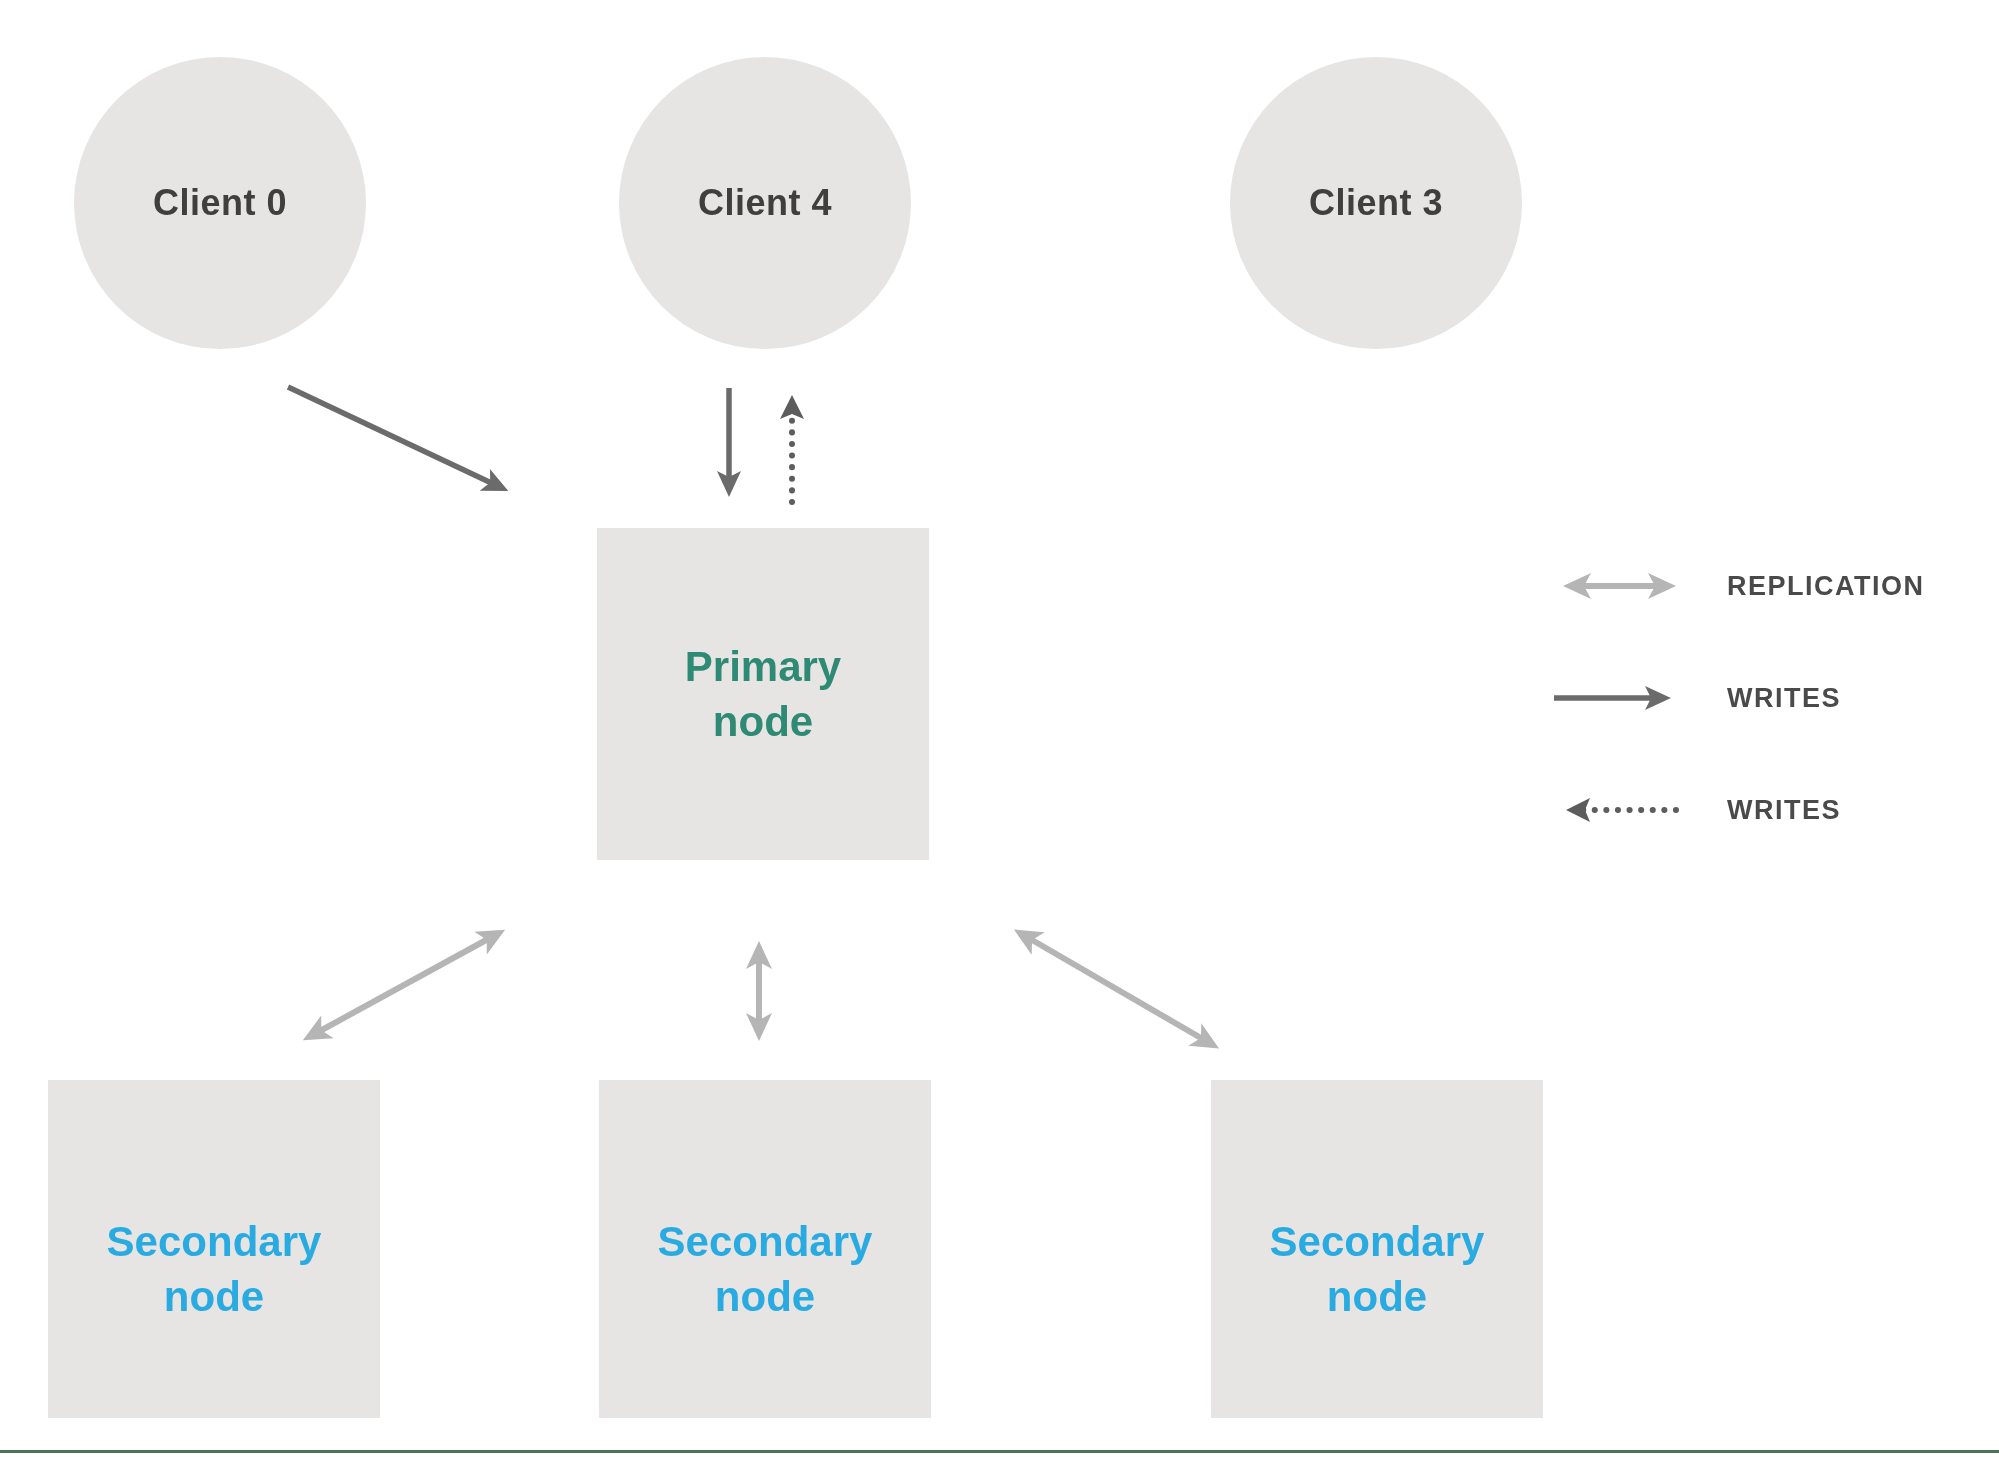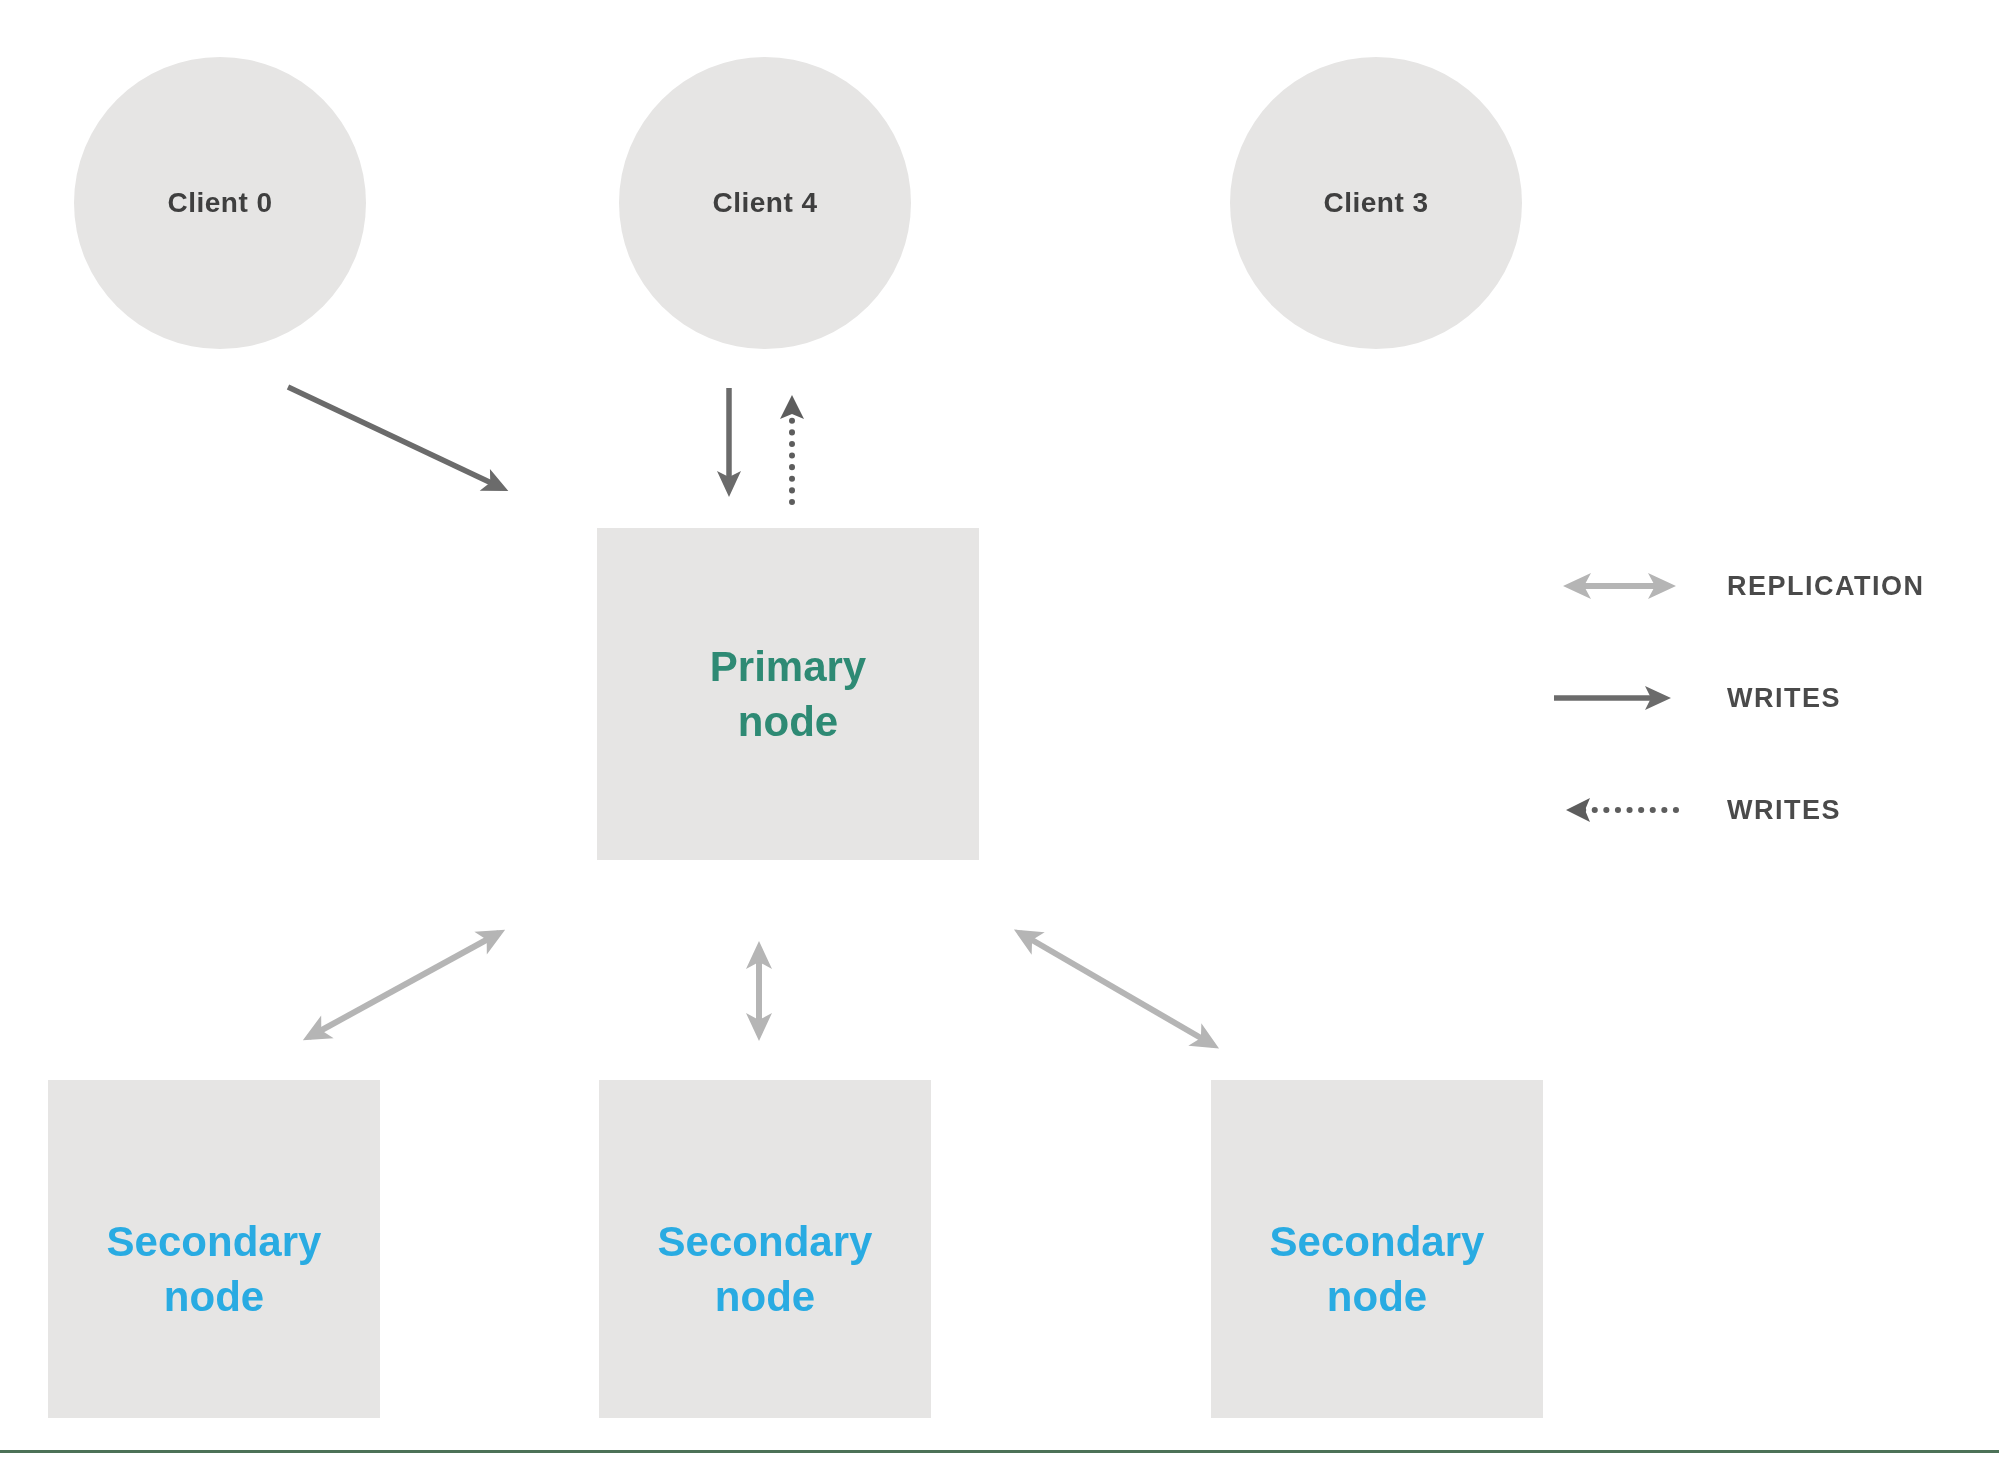--- a/index.html
+++ b/index.html
@@ -22,30 +22,30 @@
     background: #e6e5e4;
   }
 
   .circle {
     width: 292px;
     height: 292px;
     border-radius: 50%;
     top: 57px;
   }
   .circle .client-label {
-    font-size: 28px;
+    font-size: 36px;
     font-weight: 700;
     color: #3f3f3f;
     letter-spacing: 0.5px;
   }
 
   .box-primary {
     left: 597px;
     top: 528px;
-    width: 382px;
+    width: 332px;
     height: 332px;
   }
   .box-secondary {
     top: 1080px;
     width: 332px;
     height: 338px;
   }
 
   .node-label {
     font-size: 42px;

